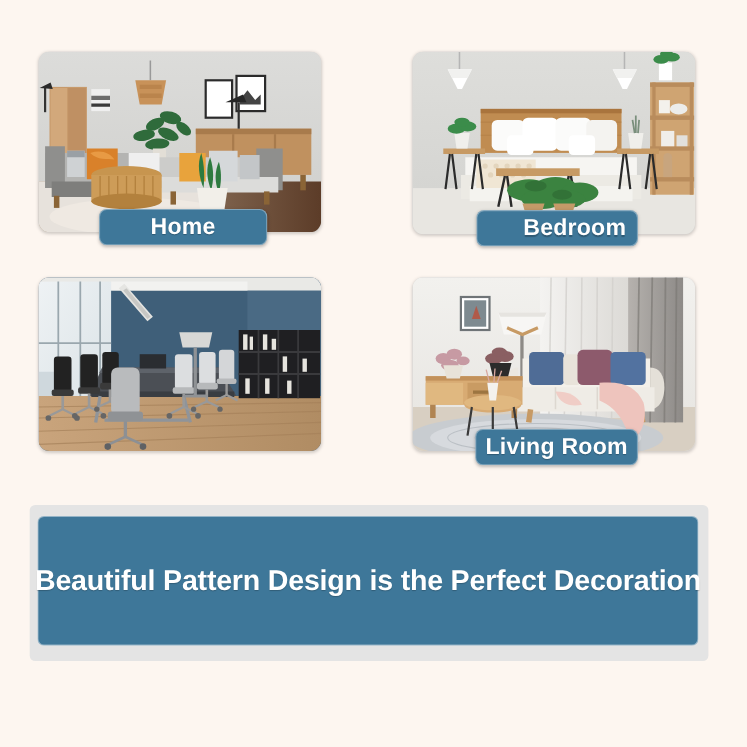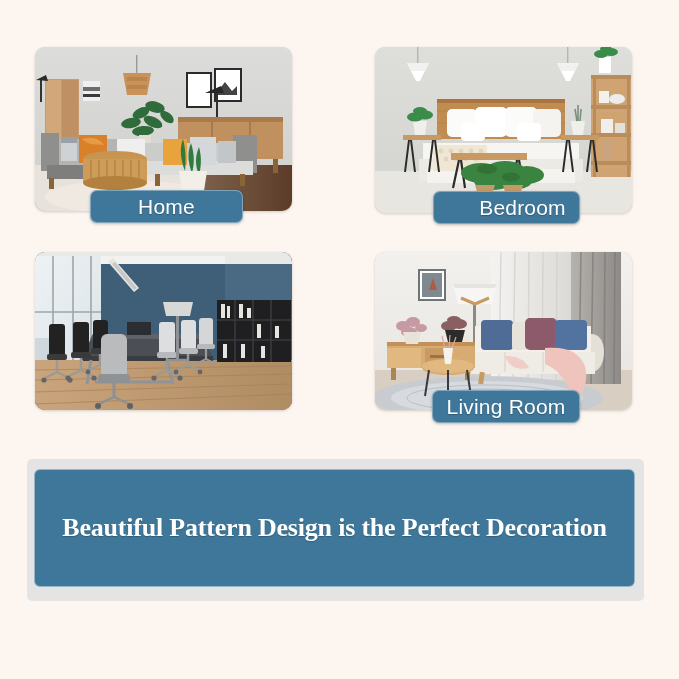--- a/index.html
+++ b/index.html
@@ -23,21 +23,21 @@
   .photo{position:absolute;inset:0;overflow:hidden;}
   .photo svg{display:block;width:100%;height:100%;}
 
   
   .pill{
     position:absolute;
     display:flex;align-items:center;justify-content:center;
     background:#3E7799;
     border-radius:7px;
     color:#ffffff;
-    font-weight:normal;
+    font-weight:bold;
     font-size:21px;
     letter-spacing:.2px;
     text-shadow:0 1px 1px rgba(0,0,0,.25);
     box-shadow:0 1px 3px rgba(0,0,0,.25);
     border:1px solid rgba(255,255,255,.35);
     box-sizing:border-box;
     white-space:nowrap;
   }
 
   
@@ -59,21 +59,20 @@
   }
   .banner-line{
     color:#ffffff;
     font-size:26px;
     font-weight:bold;
     line-height:1.46;
     text-align:center;
     letter-spacing:-.2px;
     text-shadow:0 1px 1px rgba(0,0,0,.22);
     white-space:nowrap;
-    font-family:Liberation Serif, serif;
   }
 </style>
 </head>
 <body>
 
 <div class="stage">
 
   <div class="card" style="left:35px;top:47px;width:257px;height:164px;">
     <div class="photo">
       <svg viewBox="0 0 257 164" preserveAspectRatio="none">

